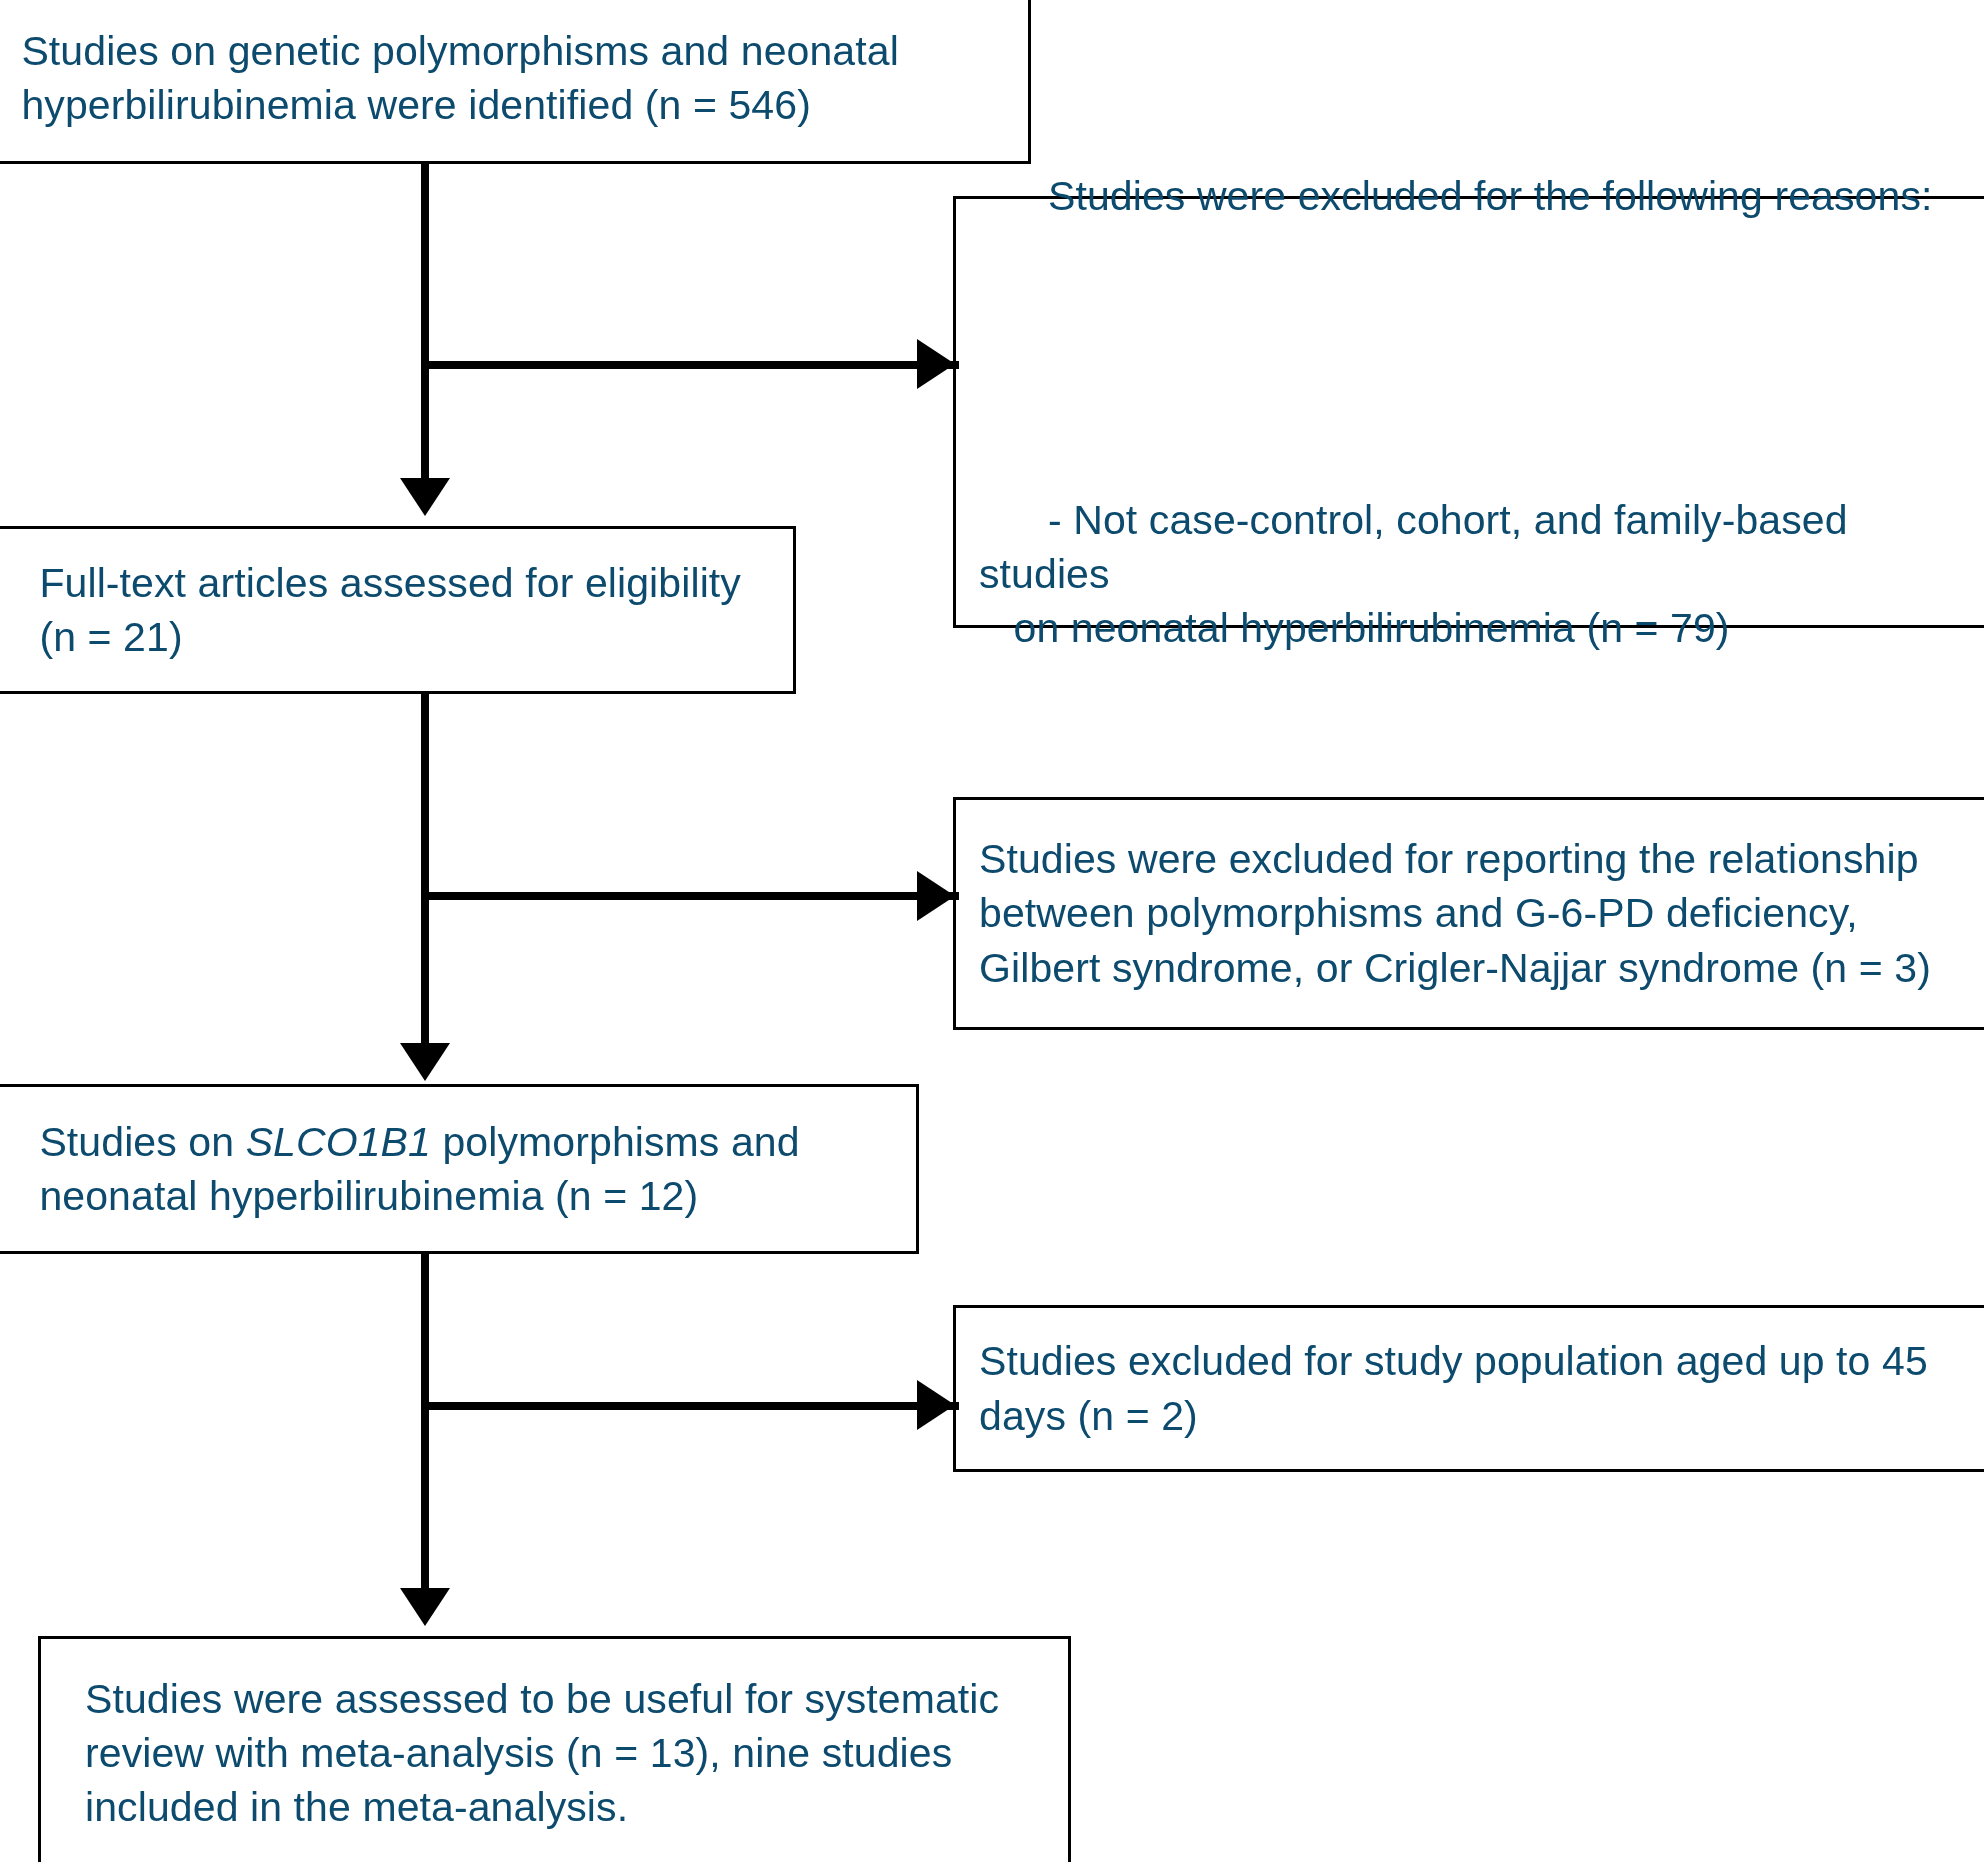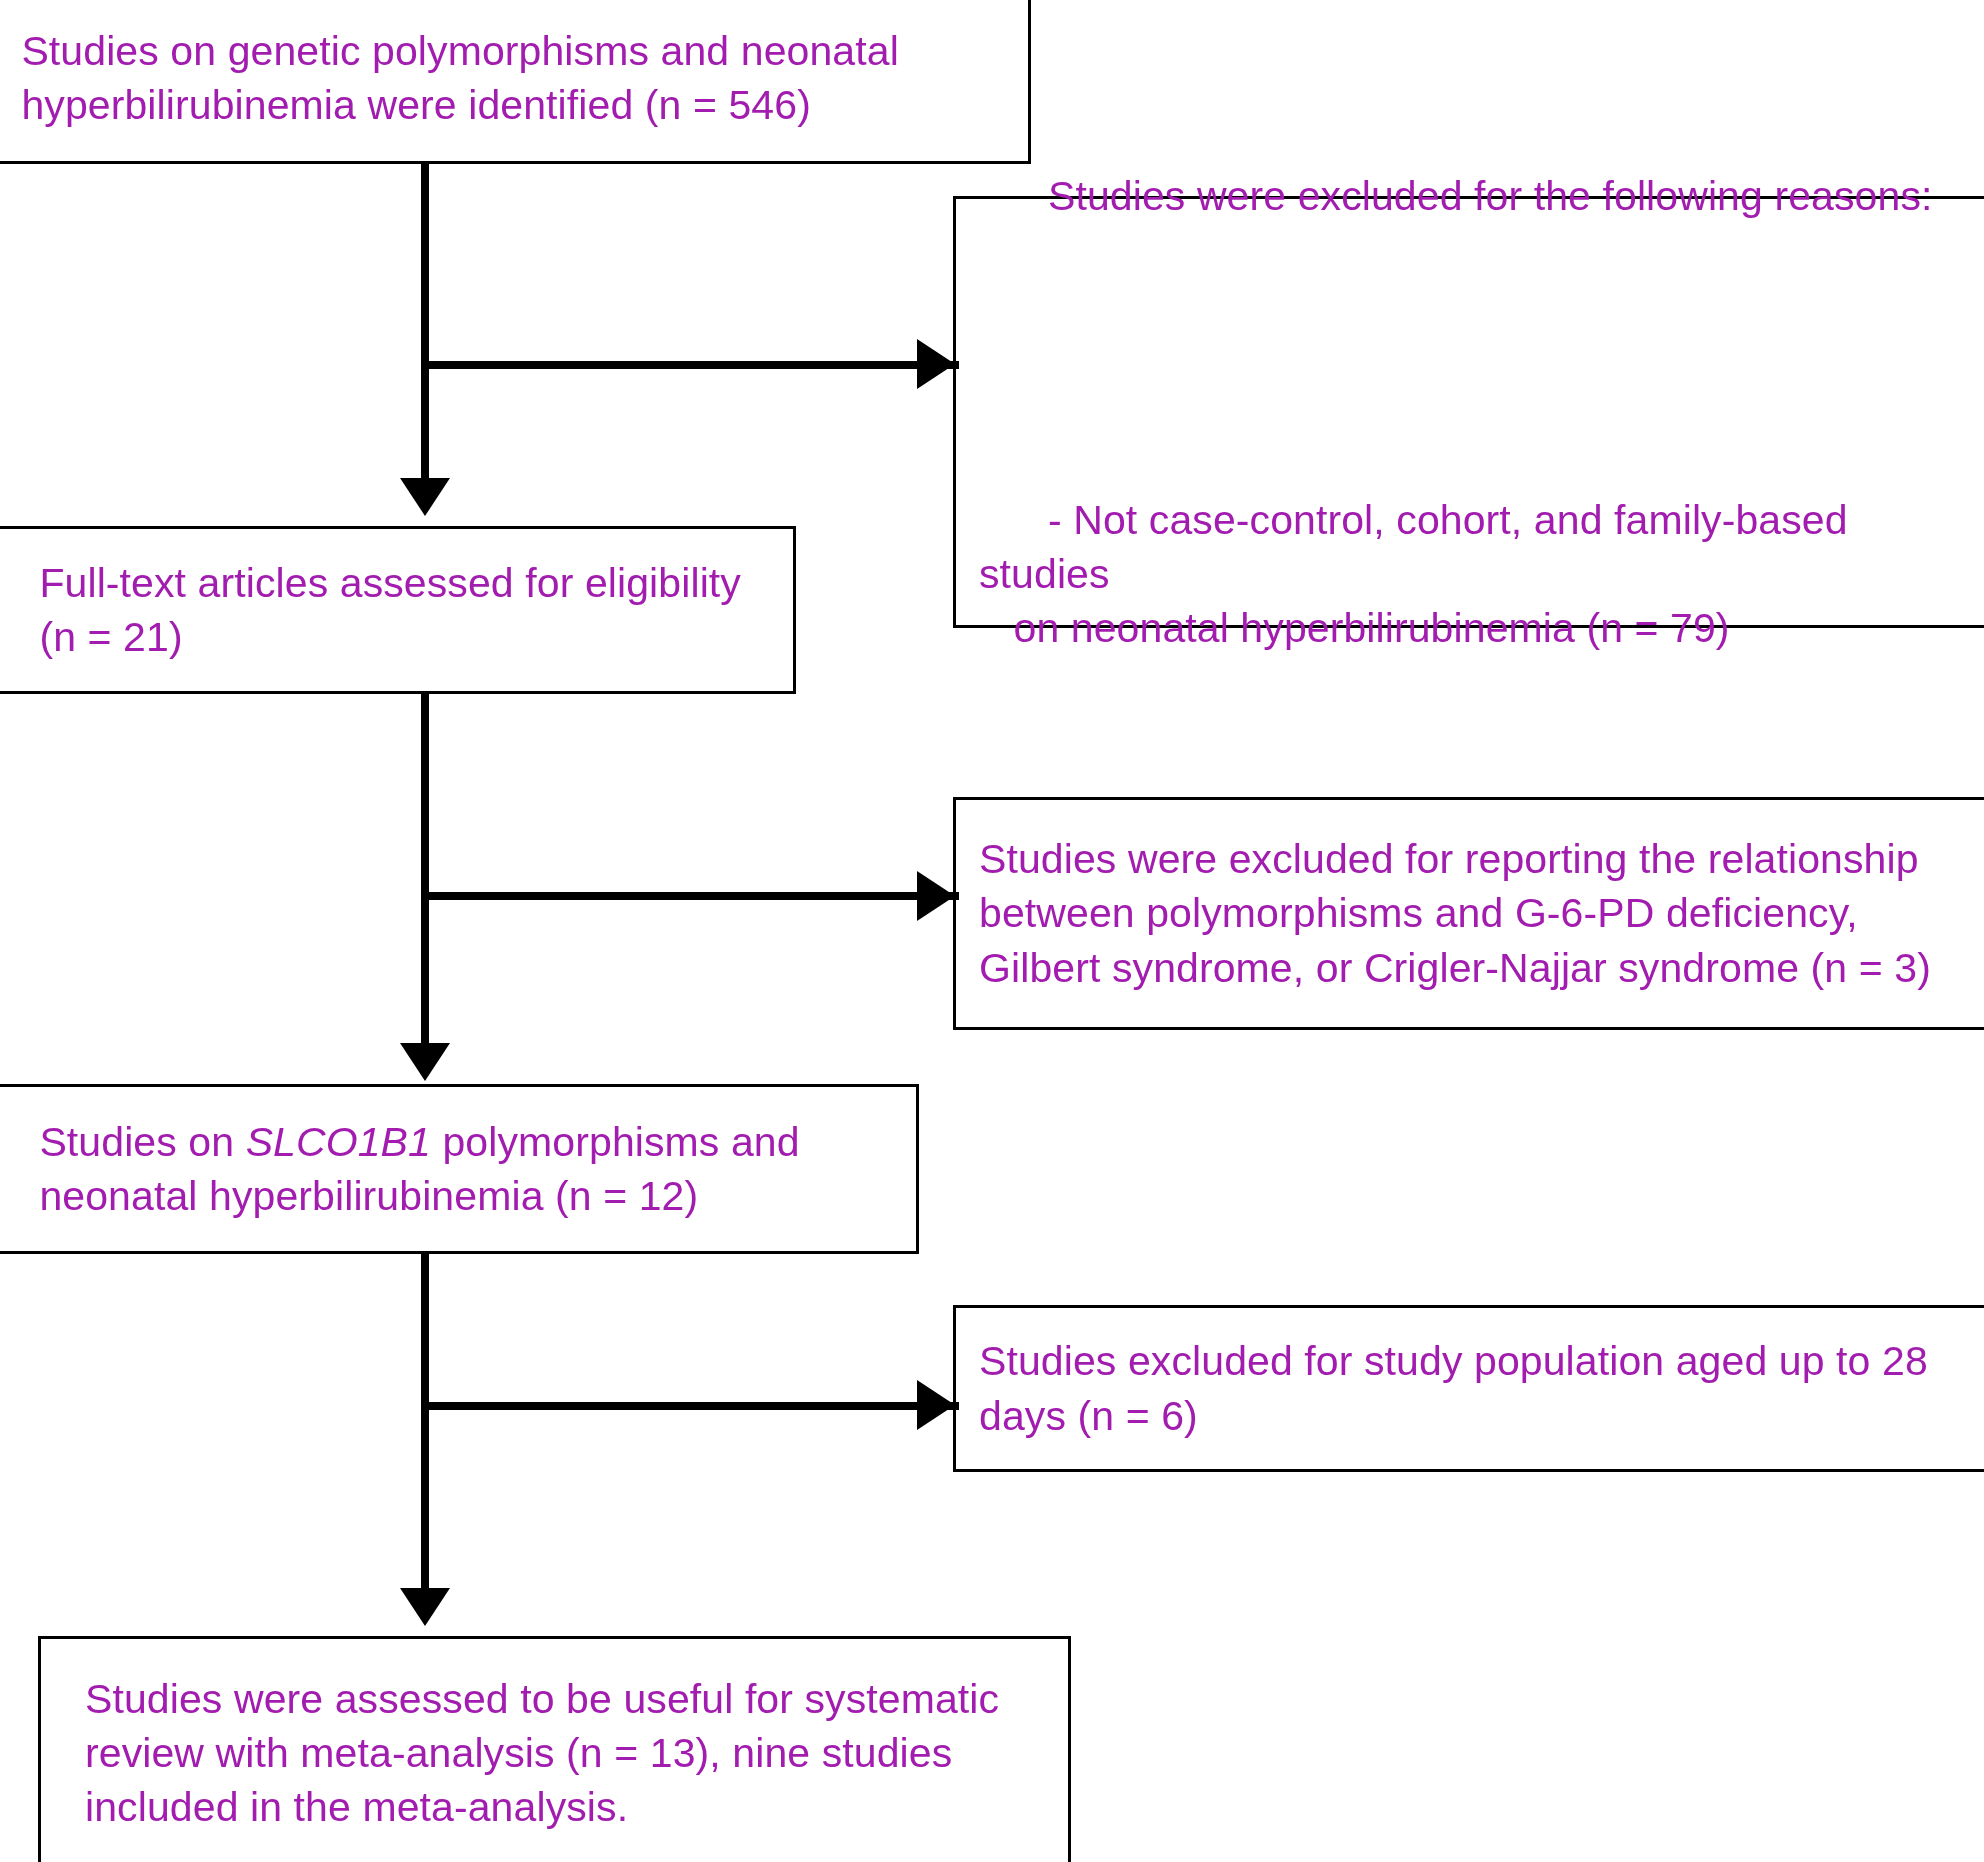--- a/index.html
+++ b/index.html
@@ -19,21 +19,21 @@
     position: absolute;
     box-sizing: border-box;
     border: 3.8px solid #000000;
     background: #ffffff;
     display: flex;
     align-items: center;
   }
   .flow-box .box-text {
     font-size: 41px;
     line-height: 1.32;
-    color: #a21caf;
+    color: #0c4a6e;
     letter-spacing: 0.1px;
     white-space: pre-wrap;
   }
   .flow-box .box-text em,
   .flow-box .box-text i {
     font-style: italic;
   }
   
   #box-identified {
     left: -7.6px;
@@ -150,21 +150,21 @@
 
   <div class="flow-box" id="box-excluded-gpd">
     <div class="box-text">Studies were excluded for reporting the relationship between polymorphisms and G-6-PD deficiency, Gilbert syndrome, or Crigler-Najjar syndrome (n = 3)</div>
   </div>
 
   <div class="flow-box" id="box-slco1b1">
     <div class="box-text">Studies on <em>SLCO1B1</em> polymorphisms and<br>neonatal hyperbilirubinemia (n = 12)</div>
   </div>
 
   <div class="flow-box" id="box-excluded-age">
-    <div class="box-text">Studies excluded for study population aged up to 28 days (n = 6)</div>
+    <div class="box-text">Studies excluded for study population aged up to 45 days (n = 2)</div>
   </div>
 
   <div class="flow-box" id="box-included">
     <div class="box-text">Studies were assessed to be useful for systematic review with meta-analysis (n = 13), nine studies included in the meta-analysis.</div>
   </div>
 
   <div class="v-line" id="spine-1"></div>
   <div class="arrow-down" id="arrow-1"></div>
 
   <div class="h-line" id="branch-1"></div>

